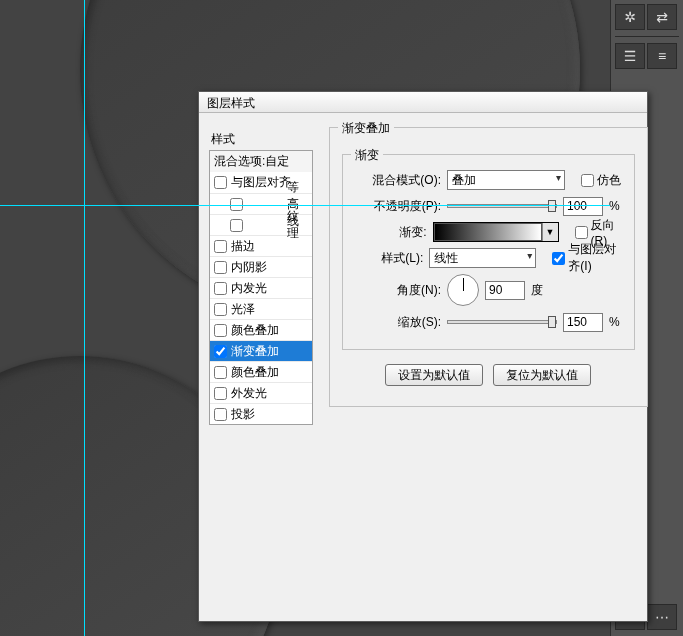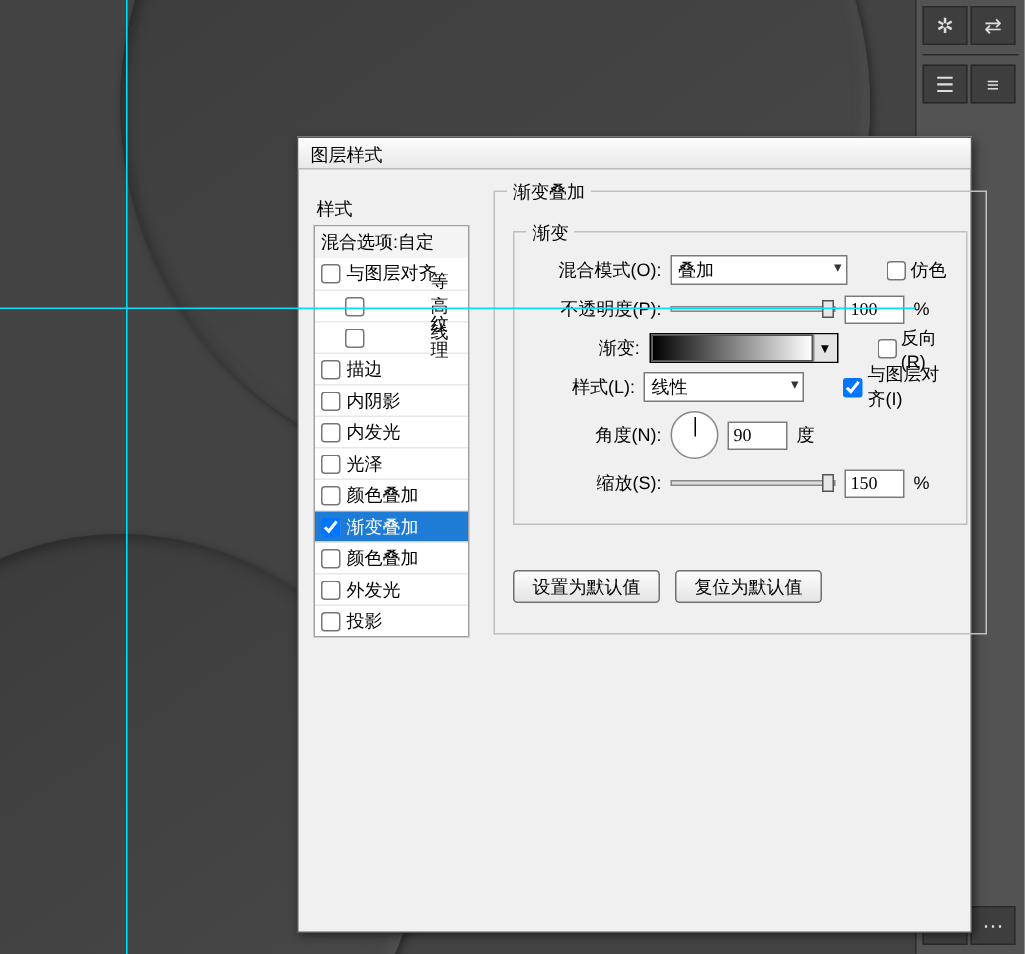--- a/index.html
+++ b/index.html
@@ -39,33 +39,33 @@
 .styles-list .header { background: #f4f4f4; font-weight: normal; }
 
 
 .settings-col { flex: 1; padding: 14px 12px 0 16px; position: relative; }
 .group-frame { border: 1px solid #c0c0c0; padding: 12px 12px 14px 12px; position: relative; margin-top: 8px; }
 .group-title { position: absolute; top: -8px; left: 8px; background: #f0f0f0; padding: 0 4px; }
 .big-title { position: absolute; top: -8px; left: 8px; background: #f0f0f0; padding: 0 4px; }
 .outer-frame { border: 1px solid #c0c0c0; position: relative; padding: 18px 12px 20px 12px; }
 .form-row { display: flex; align-items: center; height: 26px; gap: 6px; }
 .form-row .lab { width: 86px; text-align: right; }
-.form-row .extra { display: flex; align-items: center; gap: 3px; margin-left: 20px; }
+.form-row .extra { display: flex; align-items: center; gap: 3px; margin-left: 10px; }
 select { height: 20px; border: 1px solid #7a7a7a; background: #fff; padding: 0 18px 0 4px; appearance: none; position: relative; }
 .sel-wrap { position: relative; display: inline-block; }
 .sel-wrap::after { content: "▾"; position: absolute; right: 4px; top: 2px; pointer-events: none; font-size: 10px; color: #333; }
 .slider { width: 110px; height: 4px; background: #ddd; border: 1px solid #888; position: relative; }
 .slider .thumb { position: absolute; top: -5px; width: 8px; height: 12px; background: #e8e8e8; border: 1px solid #555; }
-.numbox { width: 40px; height: 19px; border: 1px solid #7a7a7a; background: #fff; padding: 1px 3px; text-align: left; font-family: Liberation Serif, serif; }
+.numbox { width: 40px; height: 19px; border: 1px solid #7a7a7a; background: #fff; padding: 1px 3px; text-align: left; }
 .gradient-swatch { width: 108px; height: 18px; border: 1px solid #555; background: linear-gradient(to right, #000, #fff); display: inline-block; }
 .grad-wrap { display: inline-flex; border: 1px solid #000; }
 .grad-btn { width: 16px; height: 18px; background: #e4e4e4; border-left: 1px solid #888; display: flex; align-items: center; justify-content: center; font-size: 9px; }
 .angle-dial { width: 32px; height: 32px; border: 1px solid #888; border-radius: 50%; background: #fff; position: relative; display: inline-block; }
 .angle-dial::after { content: ""; position: absolute; left: 50%; top: 3px; width: 1px; height: 13px; background: #000; }
-.btn-row { display: flex; gap: 10px; margin-top: 30px; }
+.btn-row { display: flex; gap: 10px; justify-content: center; margin-top: 14px; }
 button.ps-btn { height: 22px; padding: 0 12px; background: linear-gradient(#fdfdfd, #e4e4e4); border: 1px solid #707070; border-radius: 3px; cursor: pointer; }
 .cb { display: inline-flex; align-items: center; gap: 3px; }
 .cb input { width: 13px; height: 13px; }
 </style>
 </head>
 <body>
 
 <div class="canvas-bg">
   <div class="canvas-inner"></div>
 </div>

